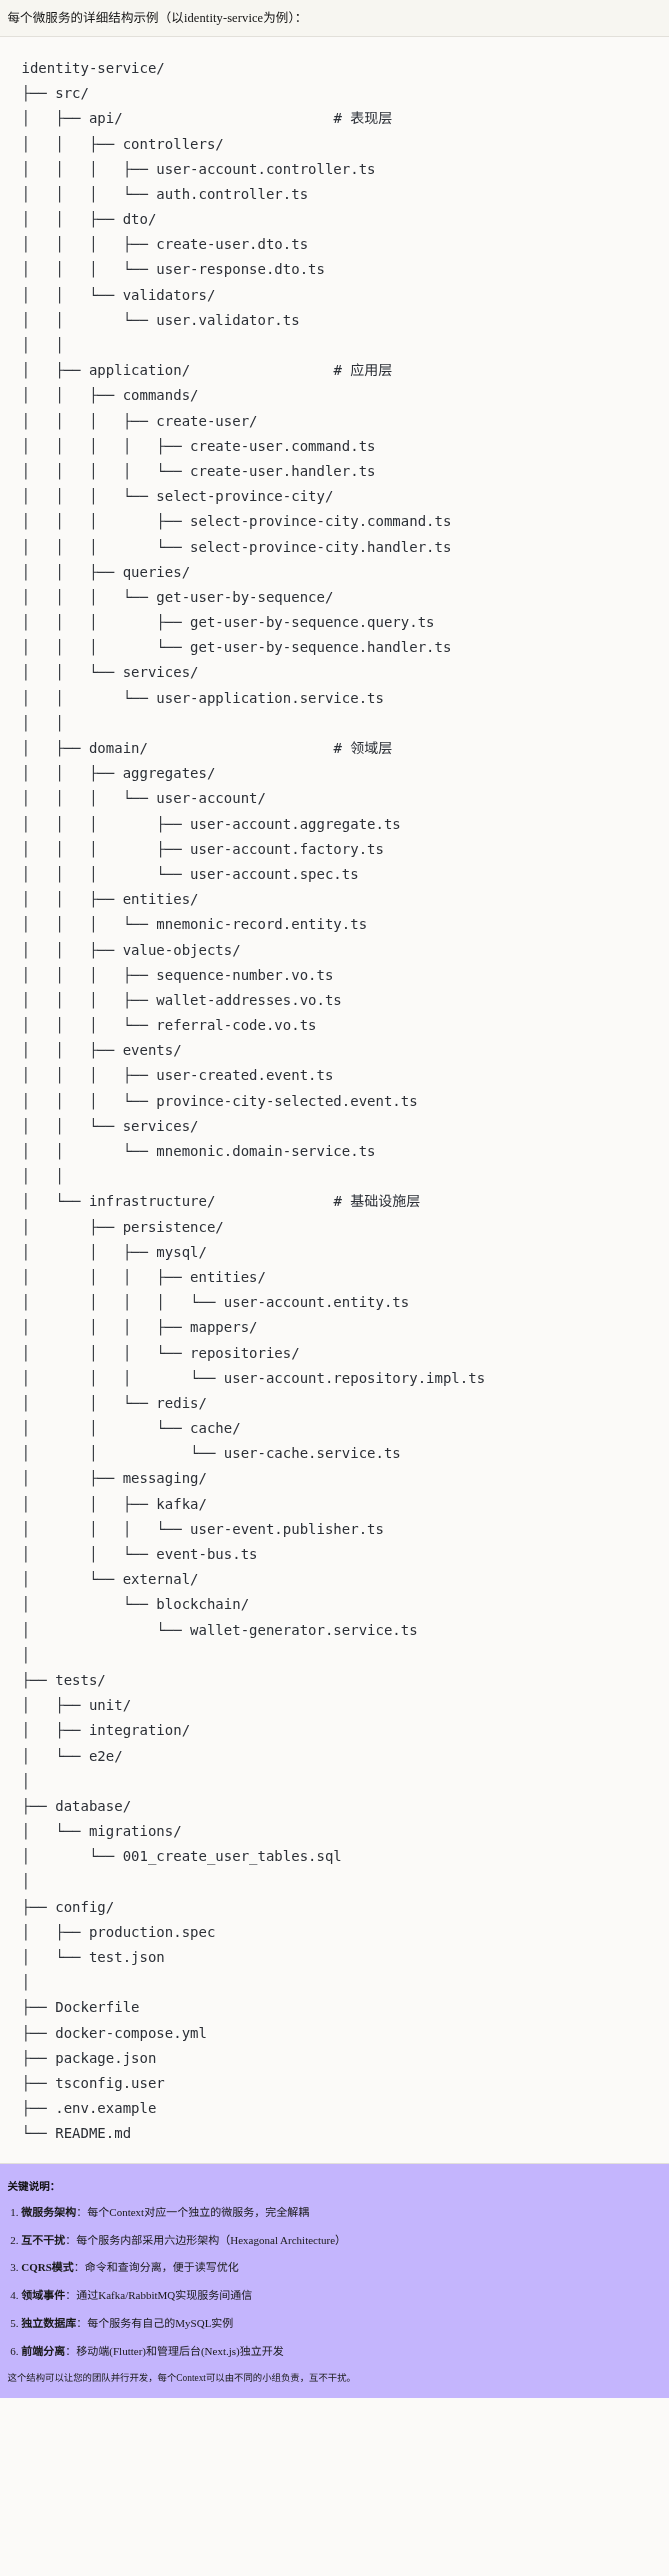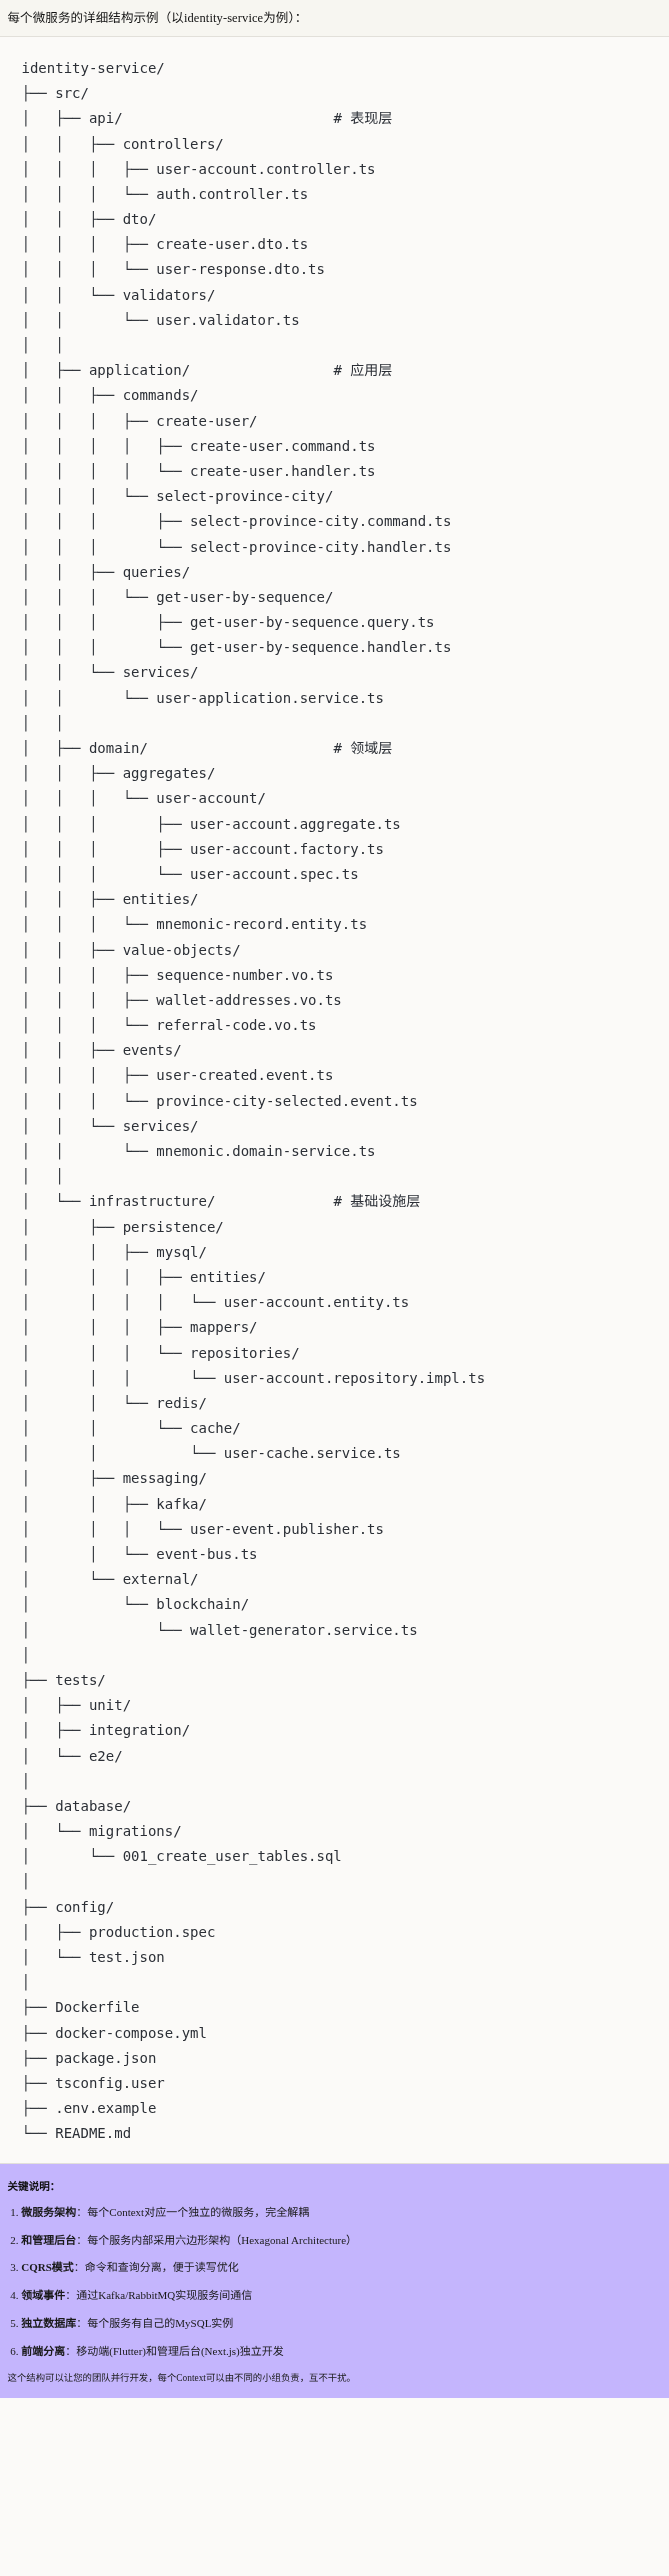--- a/index.html
+++ b/index.html
@@ -181,21 +181,21 @@
 <span class="tree-line">├── package.json</span>
 <span class="tree-line">├── tsconfig.user</span>
 <span class="tree-line">├── .env.example</span>
 <span class="tree-line">└── README.md</span></pre>
 </section>
 
 <section class="keypoints">
   <h2>关键说明：</h2>
   <ol class="kp-list" id="kp-list">
       <li><span class="kp-term">微服务架构</span><span>：每个Context对应一个独立的微服务，完全解耦</span></li>
-      <li><span class="kp-term">和管理后台</span><span>：每个服务内部采用六边形架构（Hexagonal Architecture）</span></li>
+      <li><span class="kp-term">互不干扰</span><span>：每个服务内部采用六边形架构（Hexagonal Architecture）</span></li>
       <li><span class="kp-term">CQRS模式</span><span>：命令和查询分离，便于读写优化</span></li>
       <li><span class="kp-term">领域事件</span><span>：通过Kafka/RabbitMQ实现服务间通信</span></li>
       <li><span class="kp-term">独立数据库</span><span>：每个服务有自己的MySQL实例</span></li>
       <li><span class="kp-term">前端分离</span><span>：移动端(Flutter)和管理后台(Next.js)独立开发</span></li>
     </ol>
   <p class="kp-footer">这个结构可以让您的团队并行开发，每个Context可以由不同的小组负责，互不干扰。</p>
 </section>
 
 
 </body></html>

